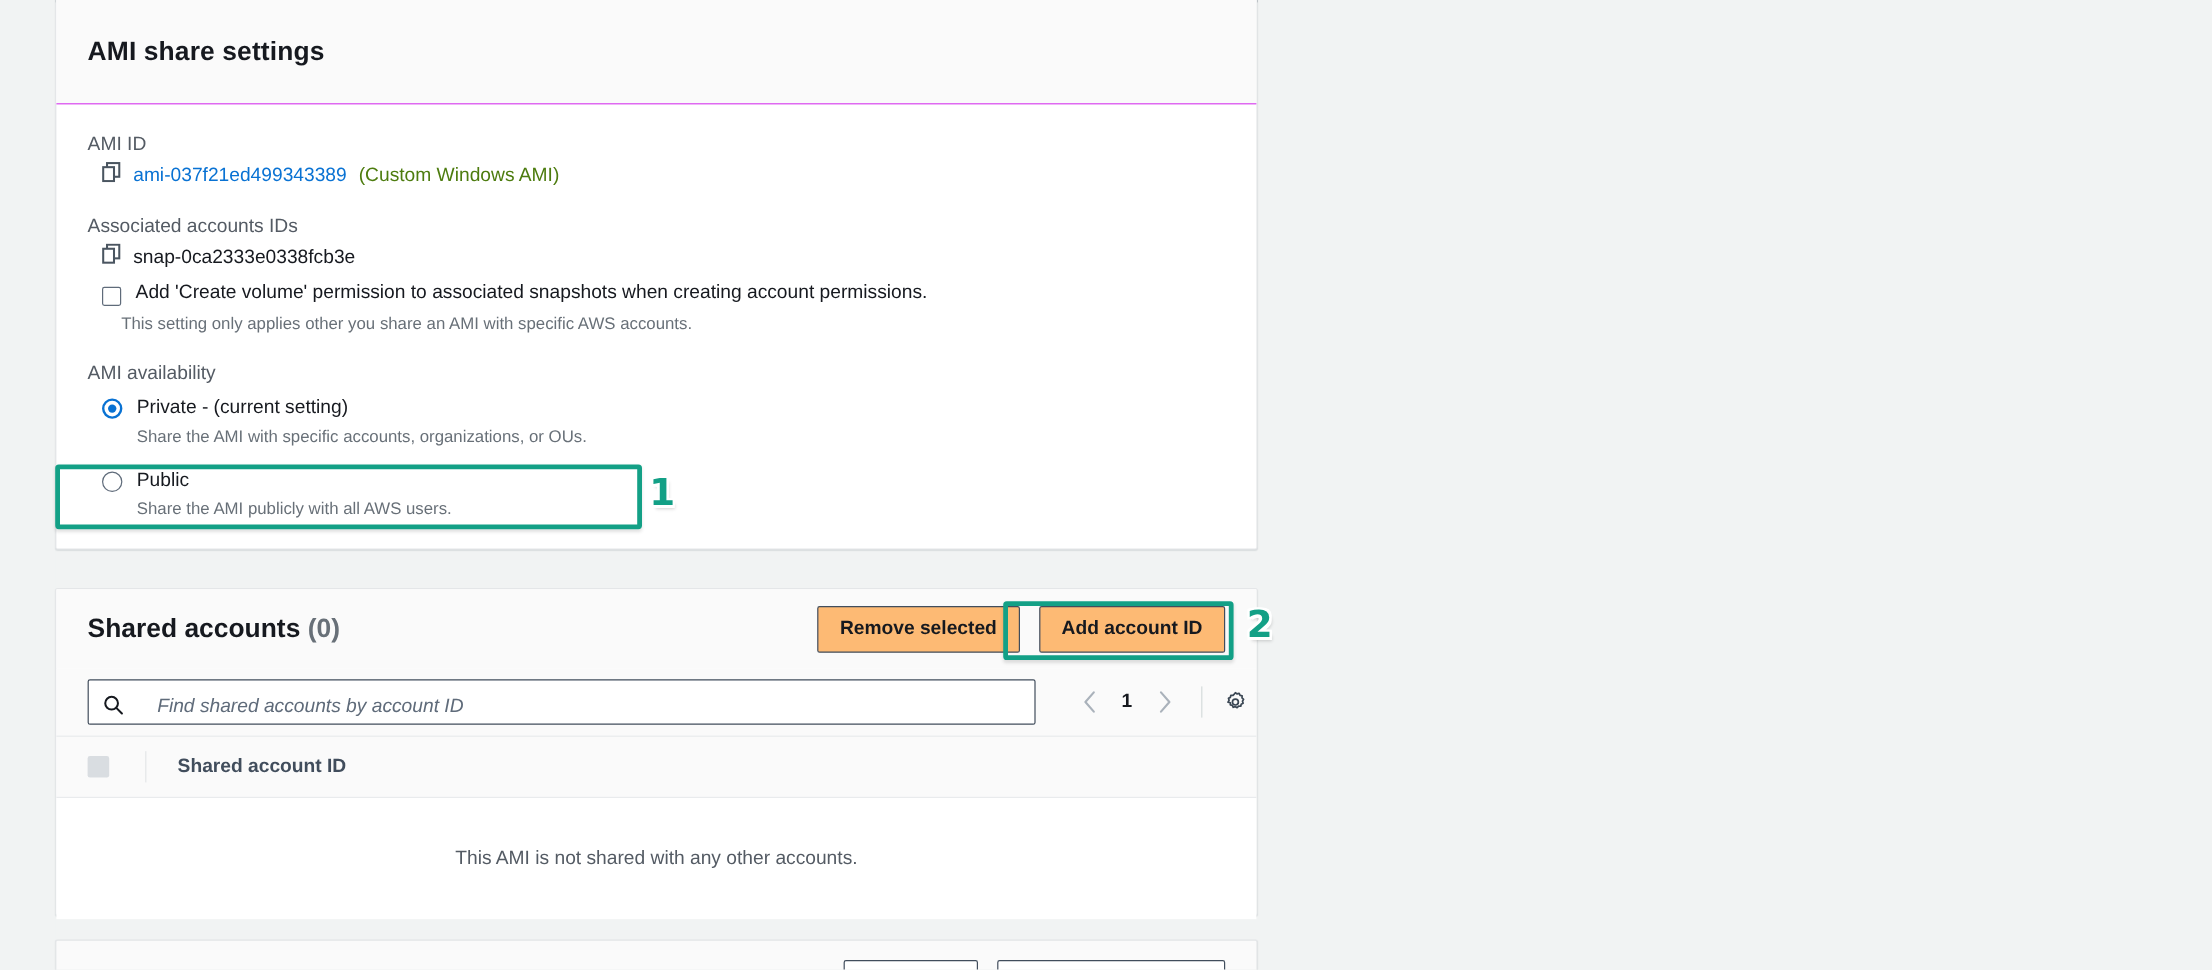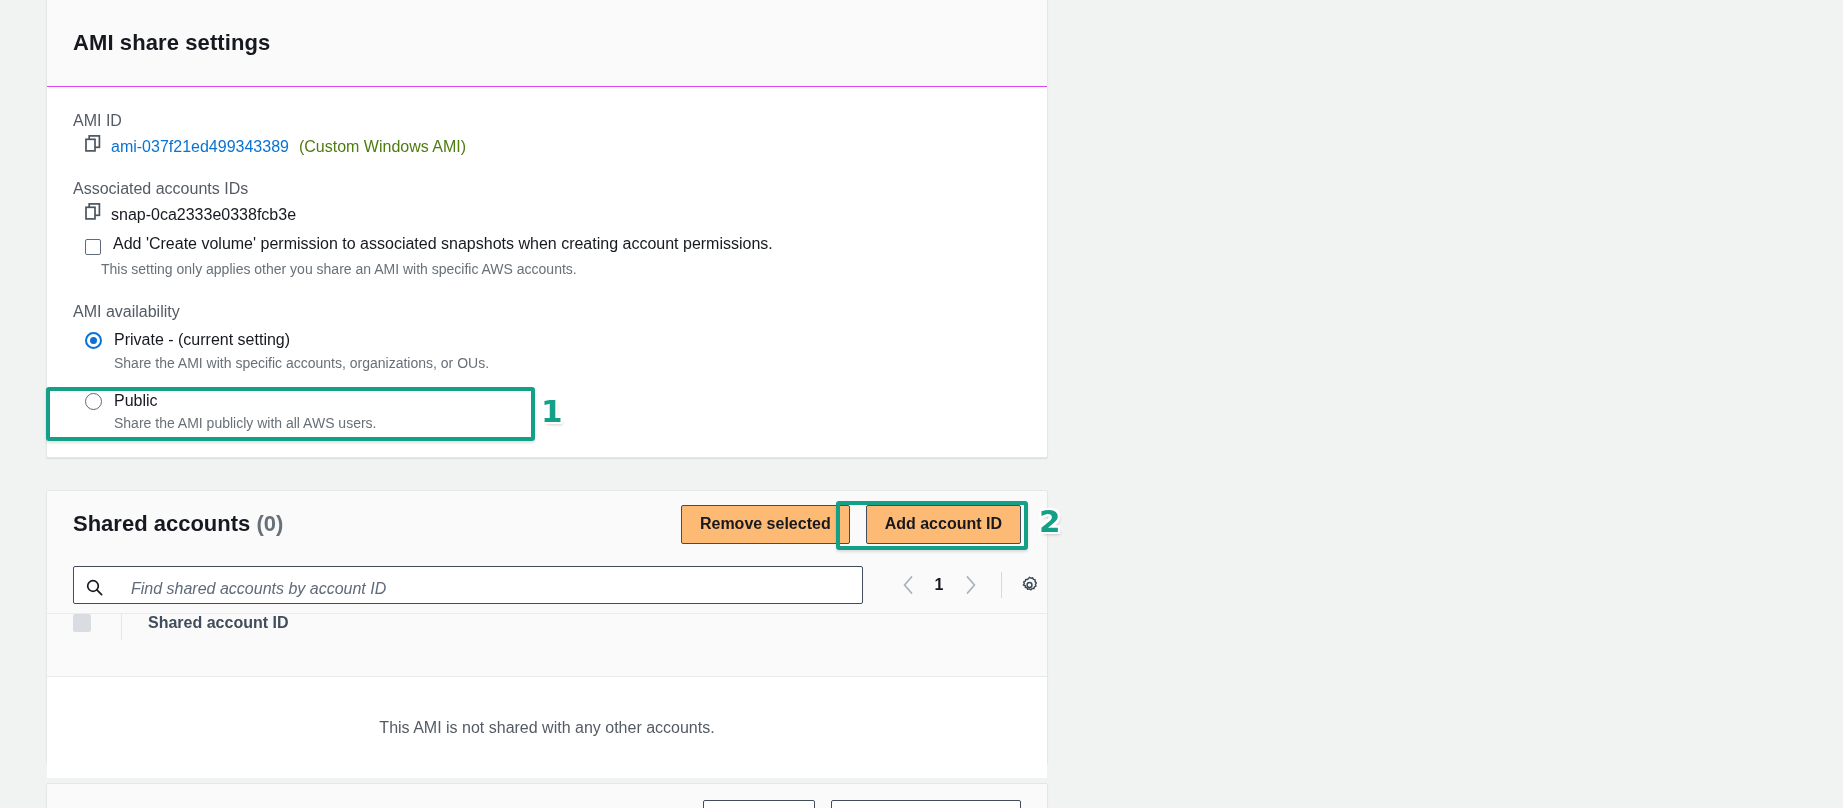--- a/index.html
+++ b/index.html
@@ -250,21 +250,22 @@
     margin: 0 10px 0 14px;
   }
   .gear-btn {
     width: 30px; height: 30px;
     display: flex; align-items: center; justify-content: center;
     cursor: pointer;
   }
 
   .table-head {
     display: flex;
-    height: 64px;
+    align-items: center;
+    height: 52px;
     background: #fafafa;
     border-top: 1px solid #e9ebed;
     border-bottom: 1px solid #e9ebed;
     padding-left: 26px;
   }
   .th-check {
     width: 18px; height: 18px;
     border-radius: 2px;
     background: #d9dde1;
     margin-right: 30px;

